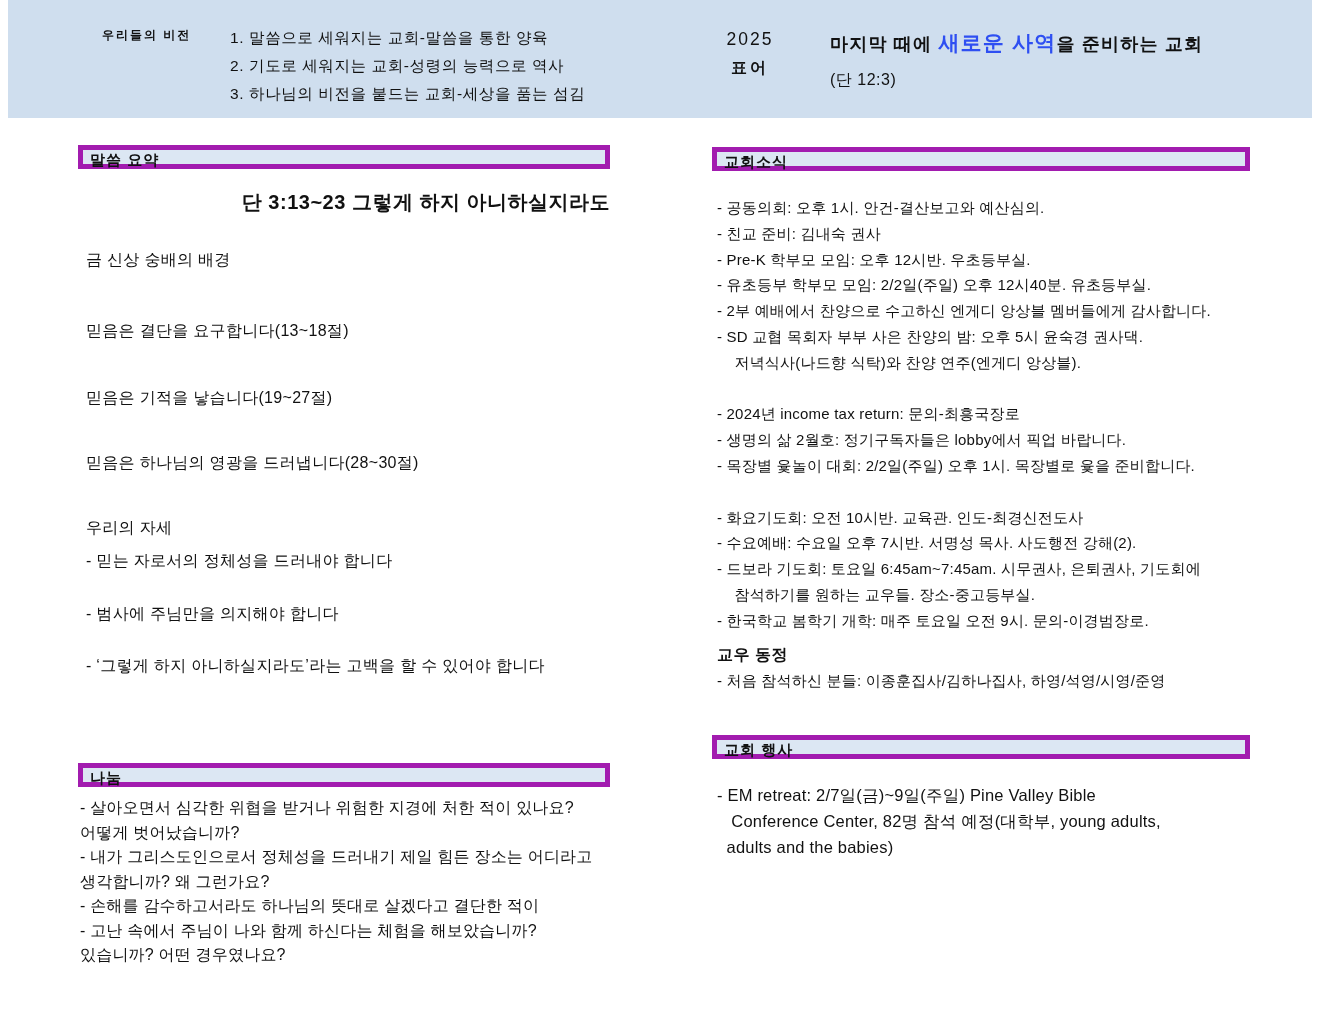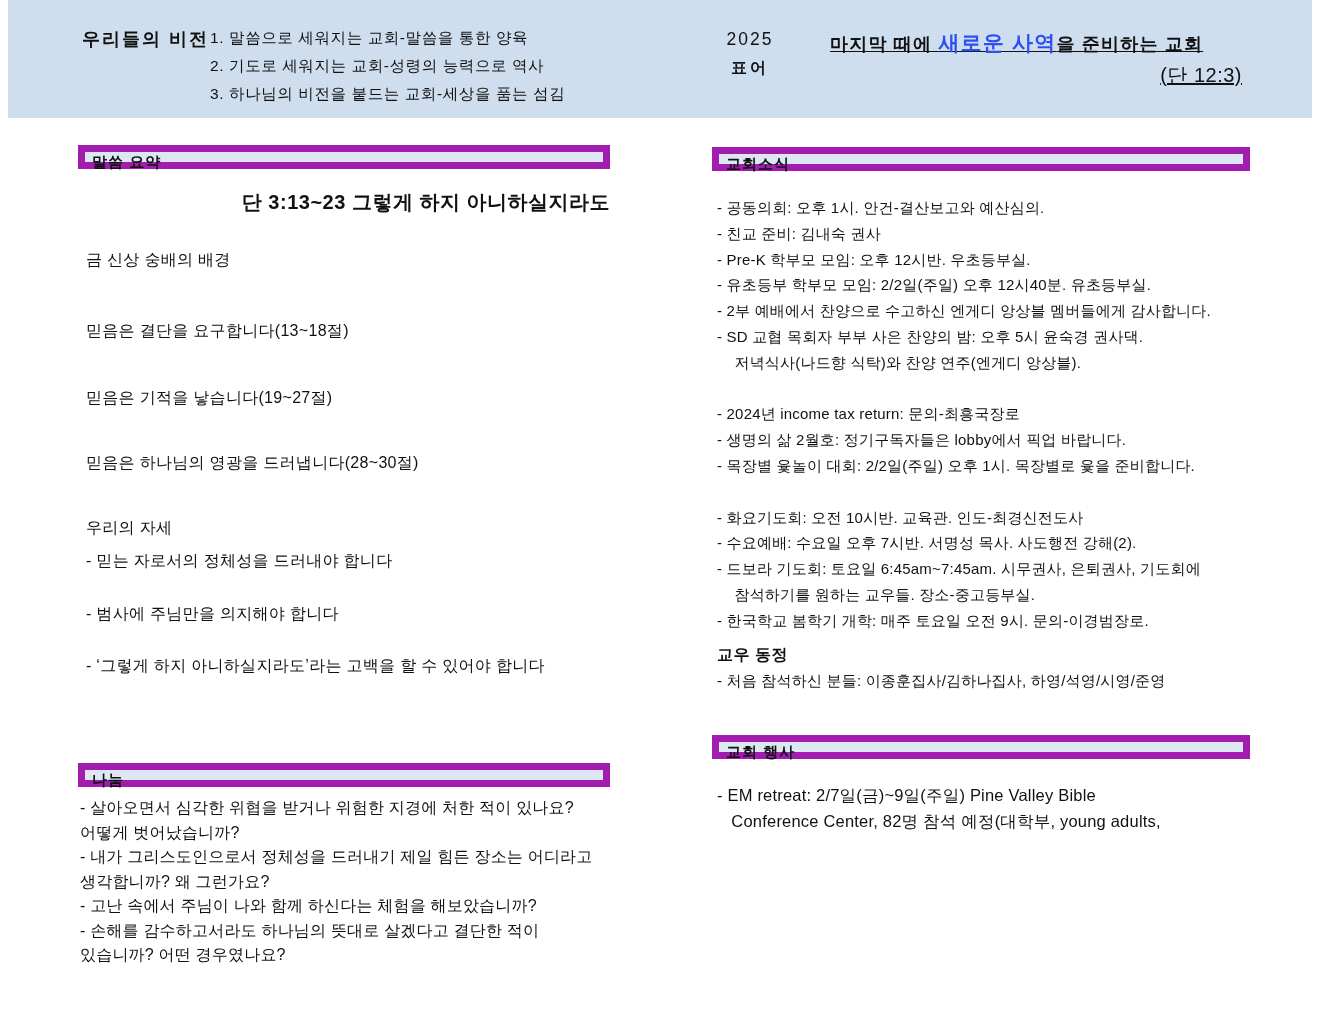--- a/index.html
+++ b/index.html
@@ -5,34 +5,34 @@
   html,body { margin:0; padding:0; background:#ffffff; }
   .page {
     position:relative; width:1320px; height:1020px; background:#ffffff;
     font-family:"Liberation Sans","DejaVu Sans",sans-serif; color:#111;
     overflow:hidden;
   }
 
   
   .banner { position:absolute; left:8px; top:0; width:1304px; height:118px; }
   .banner-left { position:absolute; left:74px; top:24px; display:flex; }
-  .vision-label { width:128px; font-size:18px; font-weight:bold; letter-spacing:2px; padding-top:3px; white-space:pre; }
+  .vision-label { width:128px; font-size:12px; font-weight:bold; letter-spacing:2px; padding-top:3px; white-space:pre;margin-left:20px; }
   .vision-item { font-size:15.5px; font-weight:400; line-height:28px; letter-spacing:0.6px; white-space:pre; }
   .year-block { position:absolute; left:709px; top:29px; width:66px; text-align:center; }
   .year-number { font-size:17.5px; letter-spacing:2px; }
   .year-label { margin-top:8px; font-size:16px; font-weight:600; letter-spacing:3px; }
-  .slogan-block { position:absolute; left:822px; top:29px; width:412px;text-decoration:underline; }
+  .slogan-block { position:absolute; left:822px; top:29px; width:412px; }
   .slogan-line { font-size:18px; font-weight:bold; letter-spacing:1.2px; white-space:pre; }
   .slogan-hl { font-size:21px; font-weight:bold; }
-  .slogan-ref { text-align:right; font-size:20px; margin-top:5px; letter-spacing:0.5px; }
+  .slogan-ref { text-align:left; font-size:16px; margin-top:13px; letter-spacing:0.5px; }
 
   
   .section-box {
     box-sizing:border-box; width:100%; height:24px;
-    border:7px solid #a21caf; background:#dce7f3;
+    border:5px solid #a21caf; background:#dce7f3;
     font-size:15px; font-weight:bold; letter-spacing:1px;
     line-height:20px; padding-left:7px;
   }
 
   
   .sermon { position:absolute; left:78px; top:145px; width:532px; }
   .passage-title { font-size:20px; font-weight:bold; text-align:right; margin:20px 0 16px 0; padding-left:50px; letter-spacing:0.5px; white-space:pre; }
   .s-line { font-size:16px; padding-left:8px; letter-spacing:0.3px; white-space:pre; line-height:24px; }
   .mt-bg  { margin-top:32px; }
   .mt-p1  { margin-top:47px; }
@@ -101,22 +101,22 @@
 
   <section class="sharing">
     <div class="section-box">
       <span>나눔</span>
     </div>
     <div class="share-lines">
         <div class="share-line">- 살아오면서 심각한 위협을 받거나 위험한 지경에 처한 적이 있나요?</div>
         <div class="share-line">어떻게 벗어났습니까?</div>
         <div class="share-line">- 내가 그리스도인으로서 정체성을 드러내기 제일 힘든 장소는 어디라고</div>
         <div class="share-line">생각합니까? 왜 그런가요?</div>
+        <div class="share-line">- 손해를 감수하고서라도 하나님의 뜻대로 살겠다고 결단한 적이</div>
         <div class="share-line">- 고난 속에서 주님이 나와 함께 하신다는 체험을 해보았습니까?</div>
-        <div class="share-line">- 손해를 감수하고서라도 하나님의 뜻대로 살겠다고 결단한 적이</div>
         <div class="share-line">있습니까? 어떤 경우였나요?</div>
       </div>
   </section>
 
   <section class="news">
     <div class="section-box">
       <span>교회소식</span>
     </div>
     <div class="news-lines">
         <div class="news-line">- 공동의회: 오후 1시. 안건-결산보고와 예산심의.</div>
@@ -141,16 +141,17 @@
     <div class="news-line fellowship-line">- 처음 참석하신 분들: 이종훈집사/김하나집사, 하영/석영/시영/준영</div>
   </section>
 
   <section class="events">
     <div class="section-box">
       <span>교회 행사</span>
     </div>
     <div class="events-lines">
         <div class="event-line">- EM retreat: 2/7일(금)~9일(주일) Pine Valley Bible</div>
         <div class="event-line">   Conference Center, 82명 참석 예정(대학부, young adults,</div>
+        <div class="event-line">  adults and the babies)</div>
       </div>
   </section>
 
 </div>
 
 </body></html>

